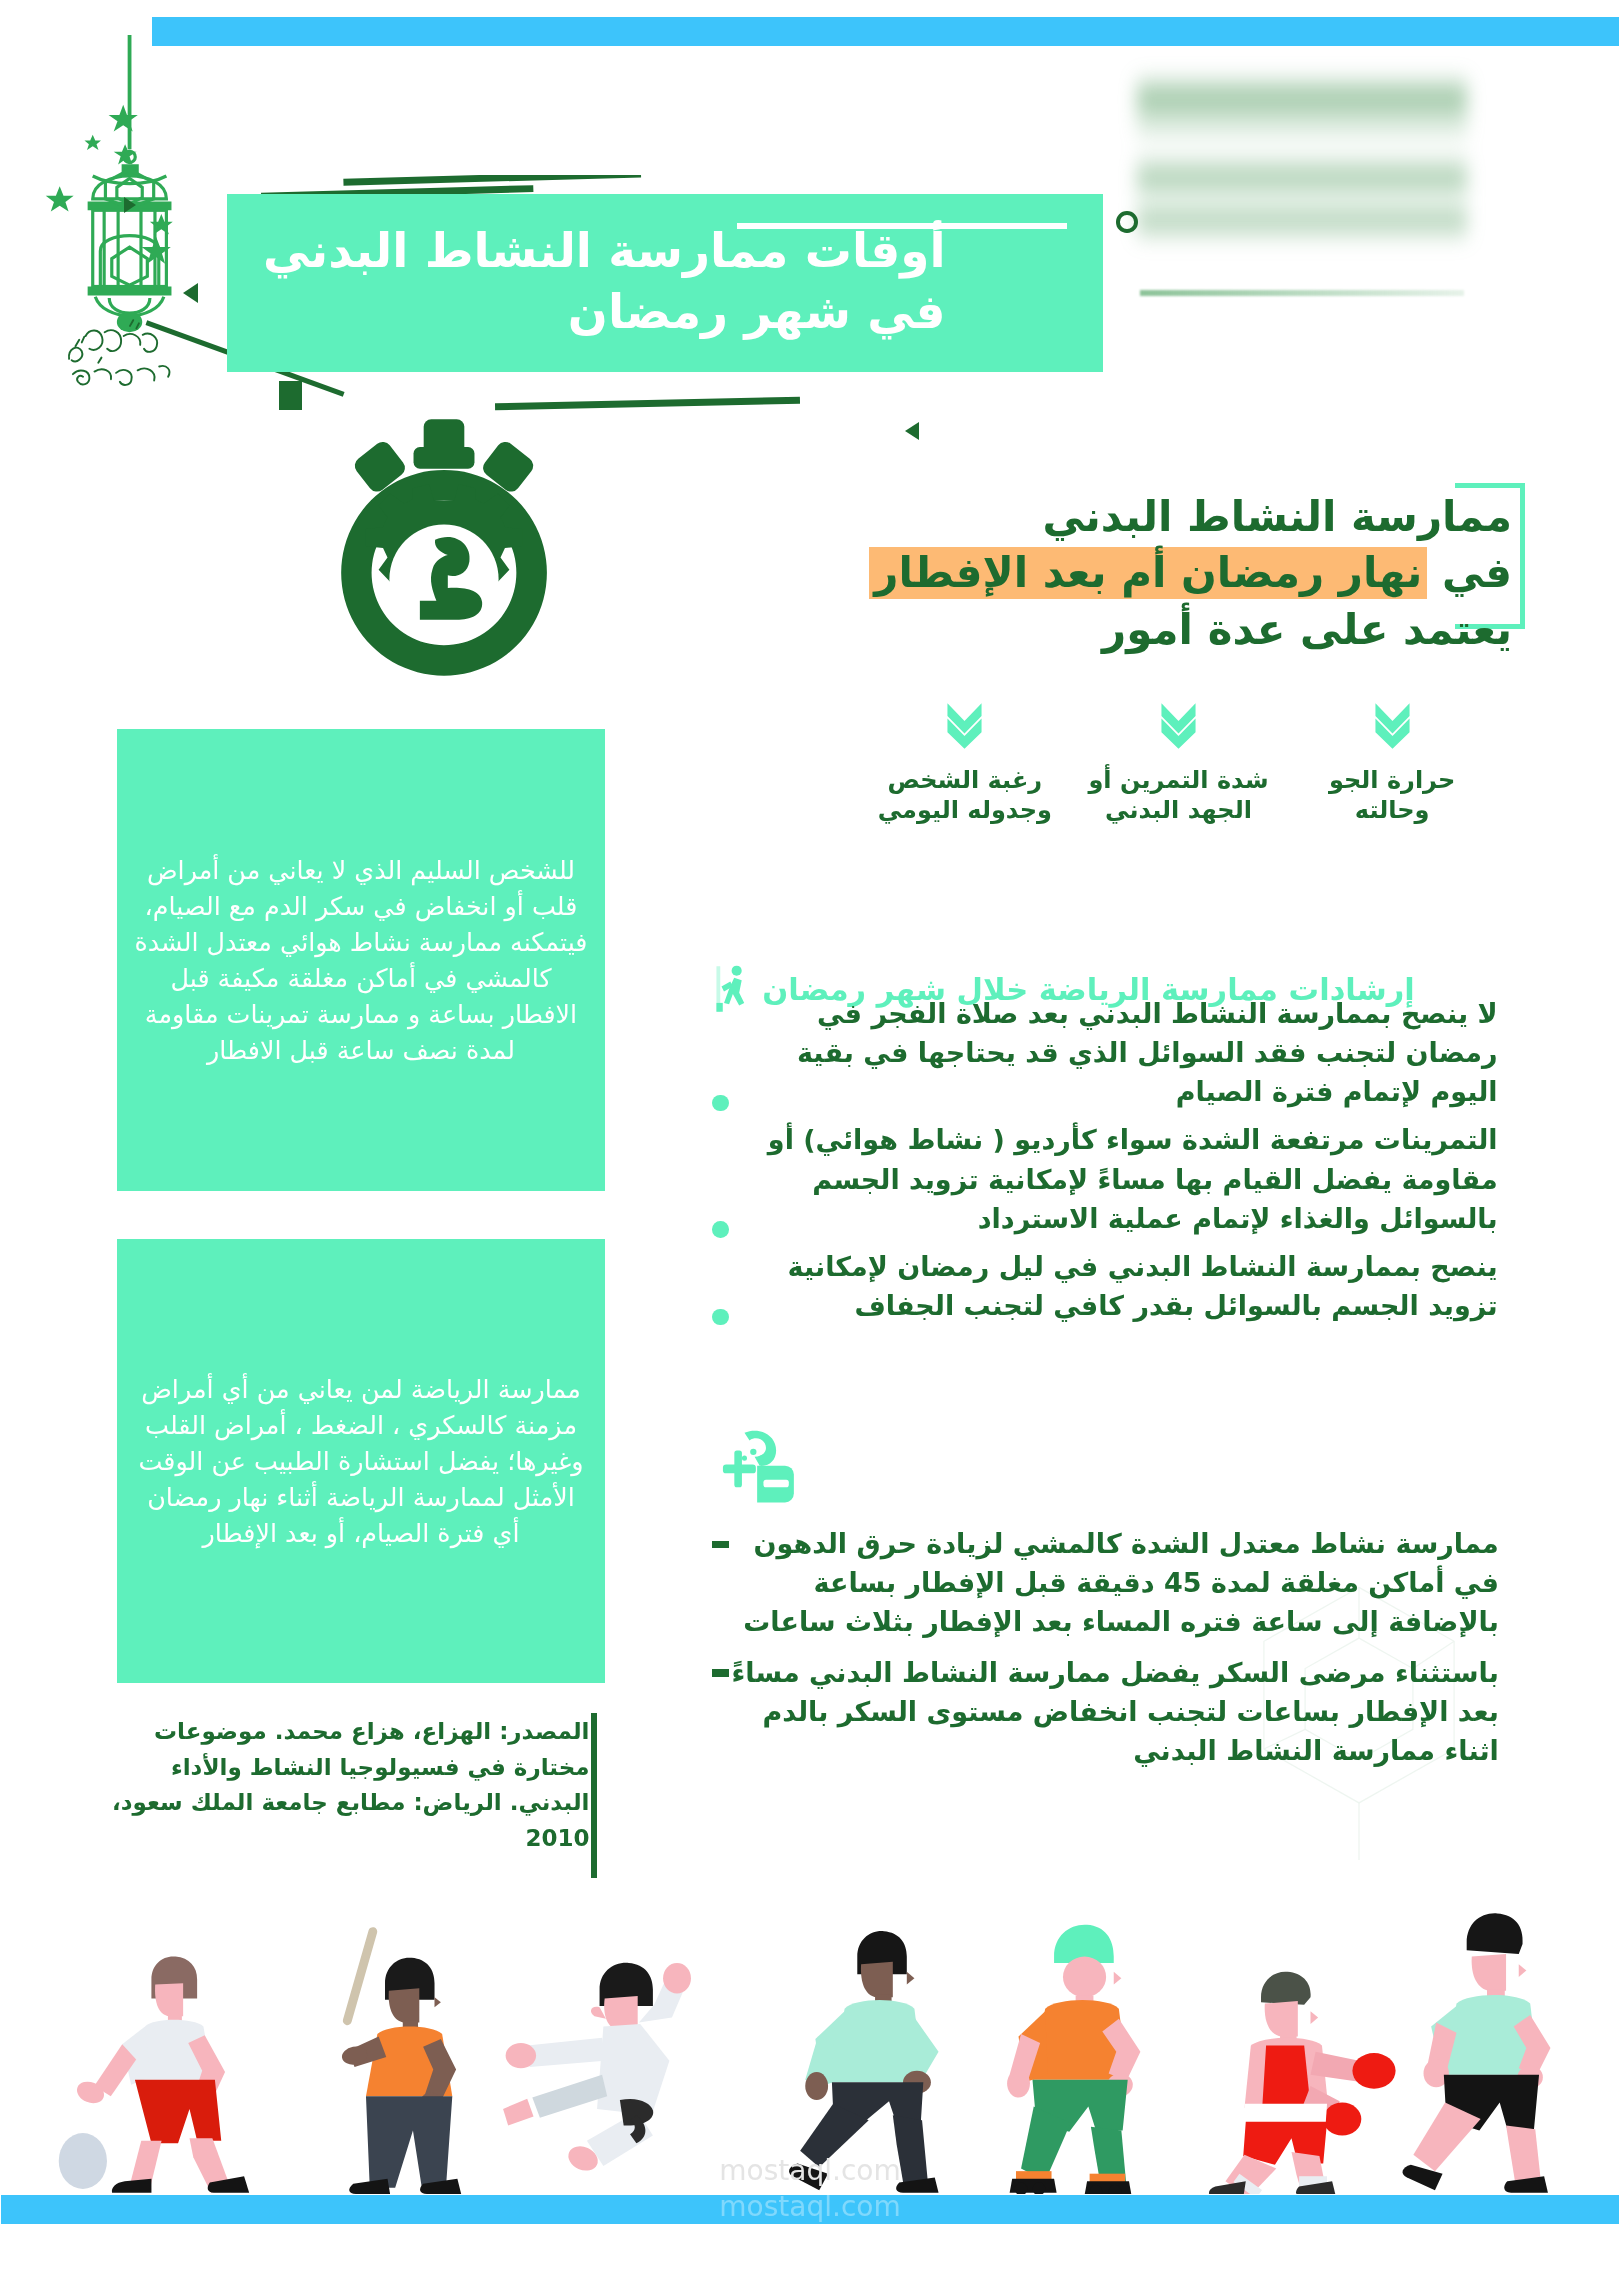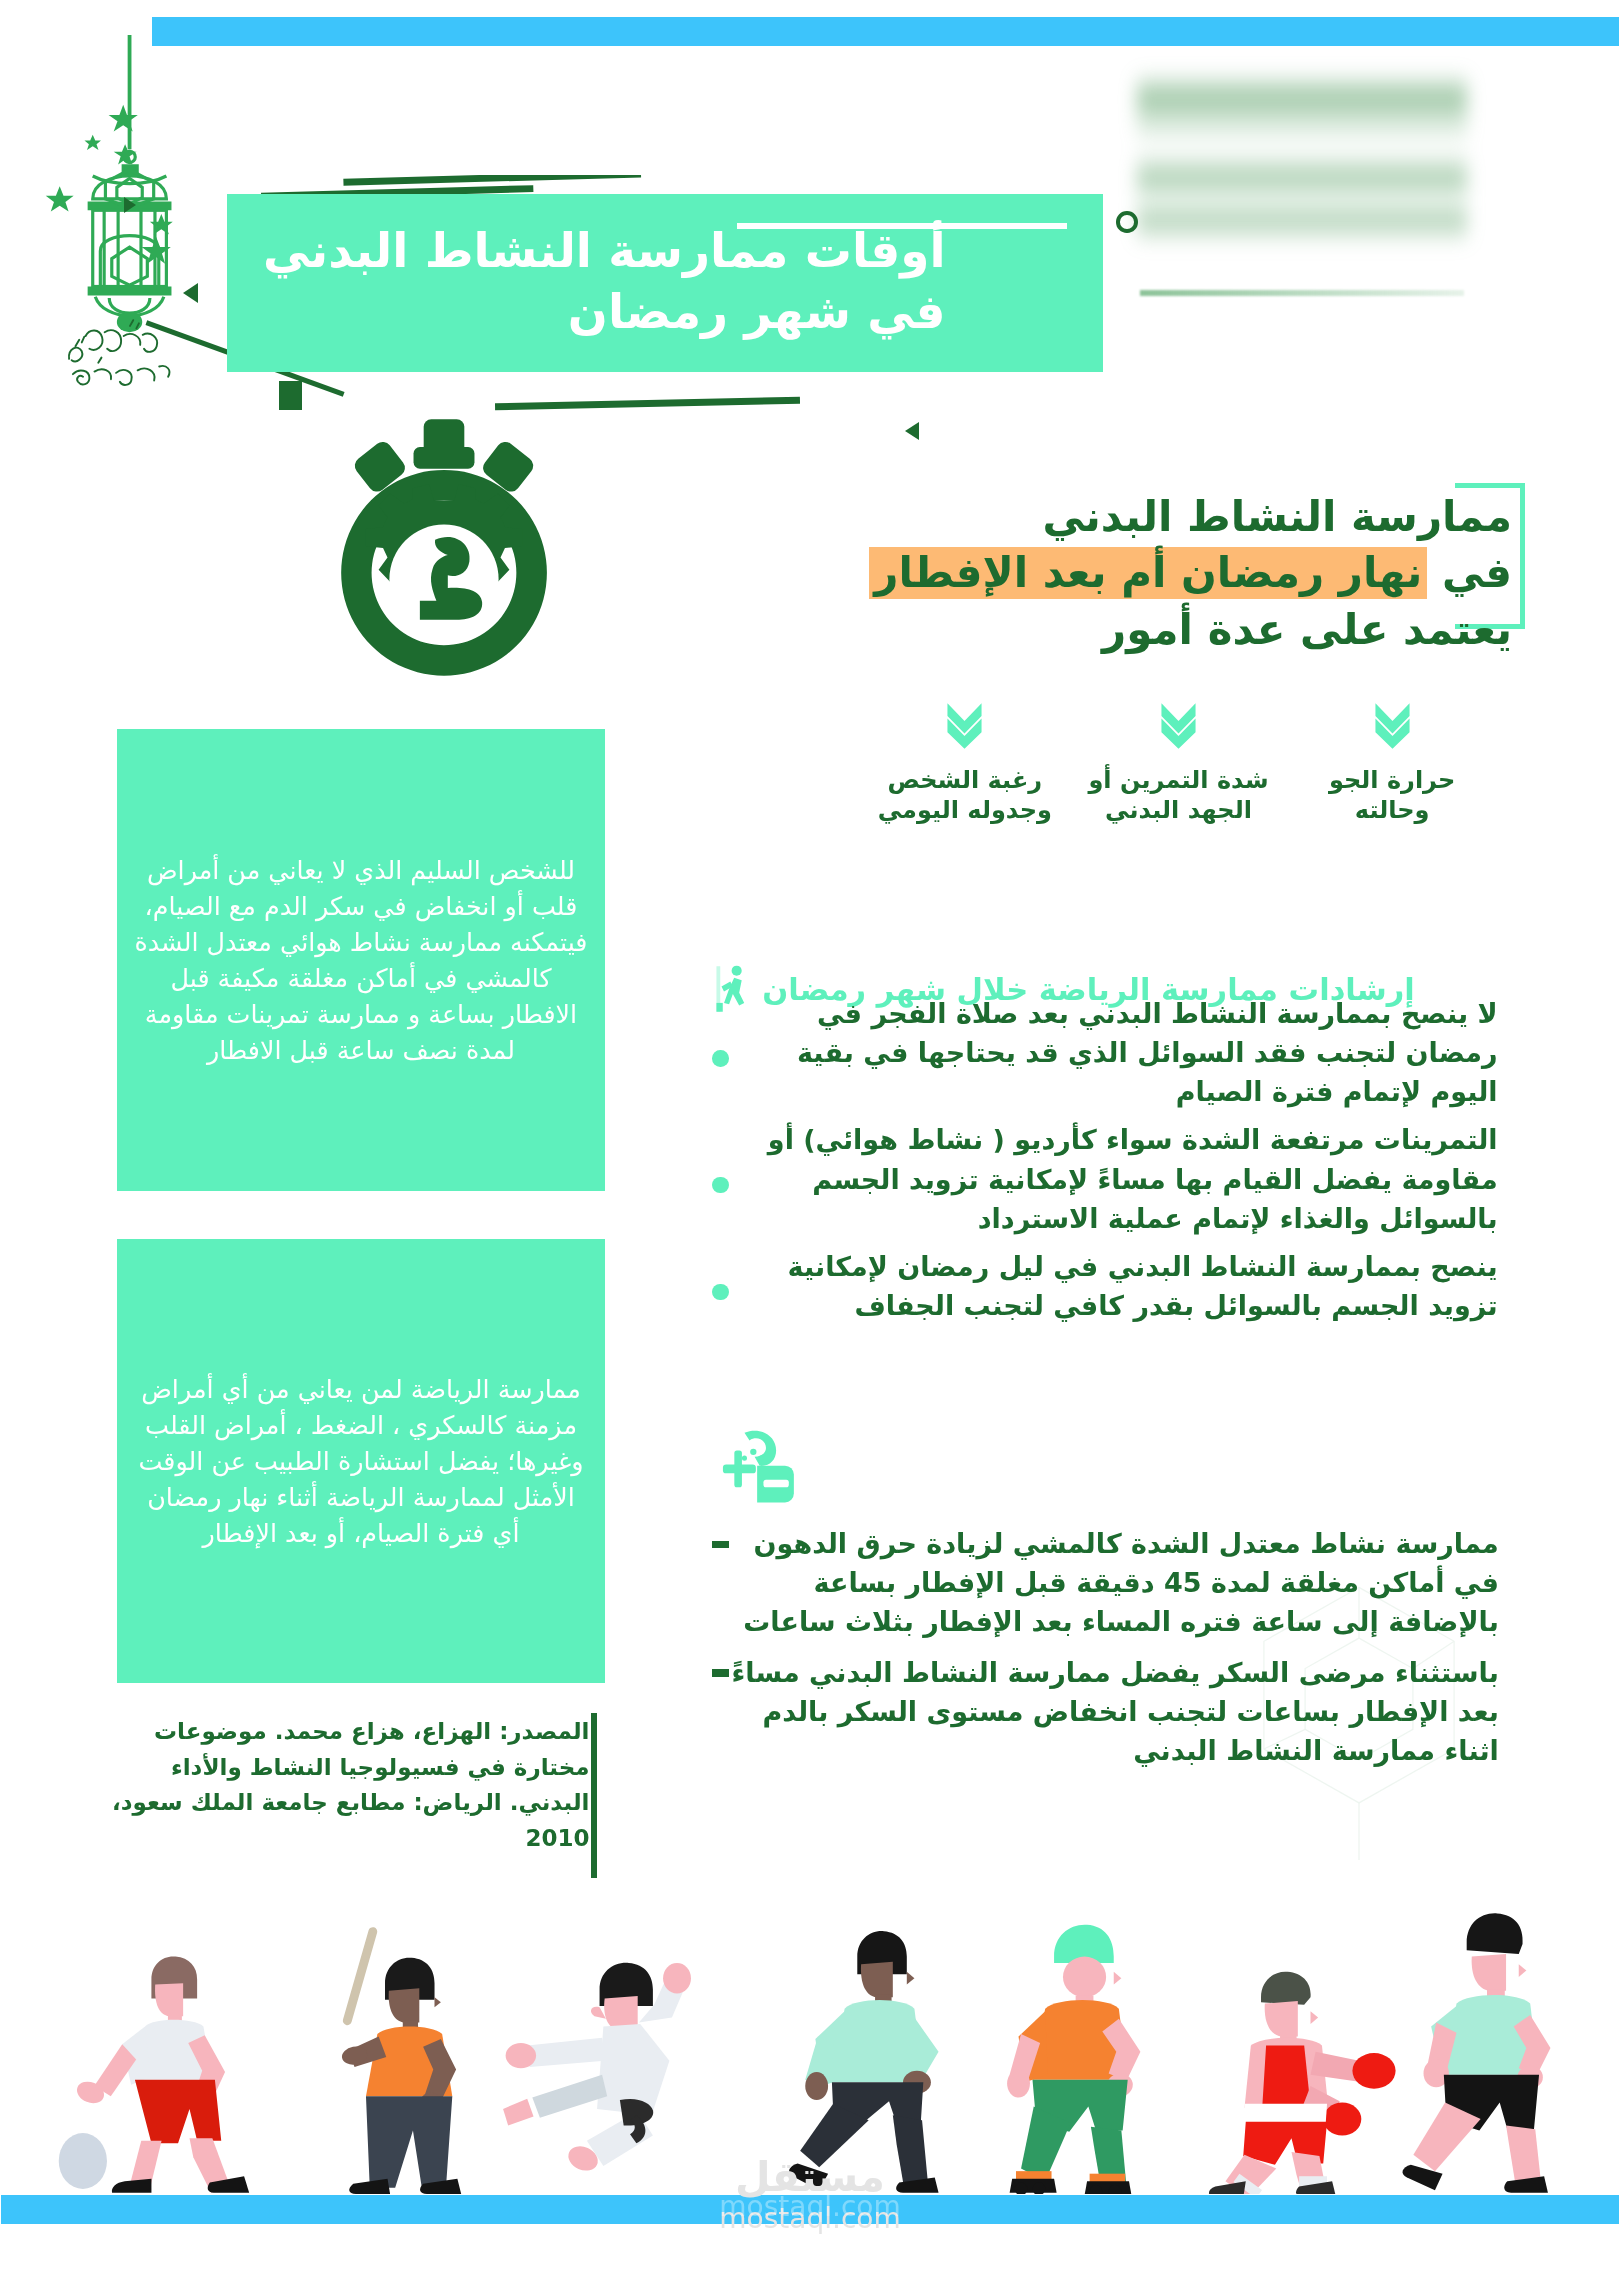--- a/index.html
+++ b/index.html
@@ -96,21 +96,21 @@
   .factors{ position:absolute; right:121px; top:702px; width:641px; display:flex; gap:0; }
   .factor{ flex:1; text-align:center; }
   .factor .chev{ margin:0 auto 12.7px auto; width:47px; height:48px; }
   .factor .lbl{ font-size:24px; font-weight:bold; color:#1d6b2f; line-height:1.28; }
 
   
   .gl-head{ position:absolute; right:111px; top:933px; width:794px; display:flex; align-items:center; justify-content:flex-start; flex-direction:row-reverse; gap:10.2px;margin-top:32px; }
   .gl-head .ttl{ font-size:30.5px; font-weight:bold; color:#5ef0bc; }
   .gl-icon{ width:37px; height:48px; flex:none; }
   .gl-list{ position:absolute; right:111px; top:994px; width:797px; text-align:right; }
-  .gl-item{ display:flex; flex-direction:row-reverse; align-items:center; margin-bottom:9px; }
+  .gl-item{ display:flex; flex-direction:row-reverse; align-items:flex-end; margin-bottom:9px; }
   .gl-dot{ width:16.5px; height:16.5px; border-radius:50%; background:#5ef0bc; margin-top:12px; margin-left:0; margin-right:0; flex:none; }
   .gl-txt{ font-size:27px; line-height:1.45; color:#1d6b2f; font-weight:bold; padding-right:11.4px; }
 
   
   .wl-head{ position:absolute; right:111px; top:1429px; width:794px; display:flex; flex-direction:row-reverse; align-items:center; gap:11.4px; }
   .wl-head .ttl{ font-size:36px; font-weight:bold; color:#5ef0bc; }
   .wl-icon{ width:83px; height:76px; flex:none; }
   .wl-list{ position:absolute; right:111px; top:1524px; width:797px; text-align:right; }
   .wl-item{ display:flex; flex-direction:row-reverse; align-items:flex-start; margin-bottom:11.4px; }
   .wl-dash{ width:16.5px; height:7.6px; background:#1d6b2f; margin-top:16.5px; flex:none; }
@@ -493,17 +493,16 @@
     <ellipse cx="2410" cy="276" rx="20" ry="18" fill="#f7b5bd"></ellipse>
     <path d="M2274 272 l150 0 l-8 86 l-42 0 l-12 -42 l-32 44 l-52 -16 z" fill="#141414"></path>
     <path d="M2276 316 l56 26 l-72 82 l-34 -26 z" fill="#f7b5bd"></path>
     <path d="M2372 352 l46 6 l10 92 l-40 2 l-10 -62 z" fill="#f7b5bd"></path>
     <path d="M2222 414 c-14 4 -18 14 -6 20 l44 20 l12 -26 z" fill="#141414"></path>
     <path d="M2374 440 c-8 8 -6 18 6 18 l58 0 l-6 -26 z" fill="#141414"></path>
   </g>
 </svg>
 
 <div class="wm">
-  <div class="w1">مستقل</div>
   <div class="w2">mostaql.com</div>
 </div>
 <div class="wm-over">mostaql.com</div>
 
 
 </body></html>

